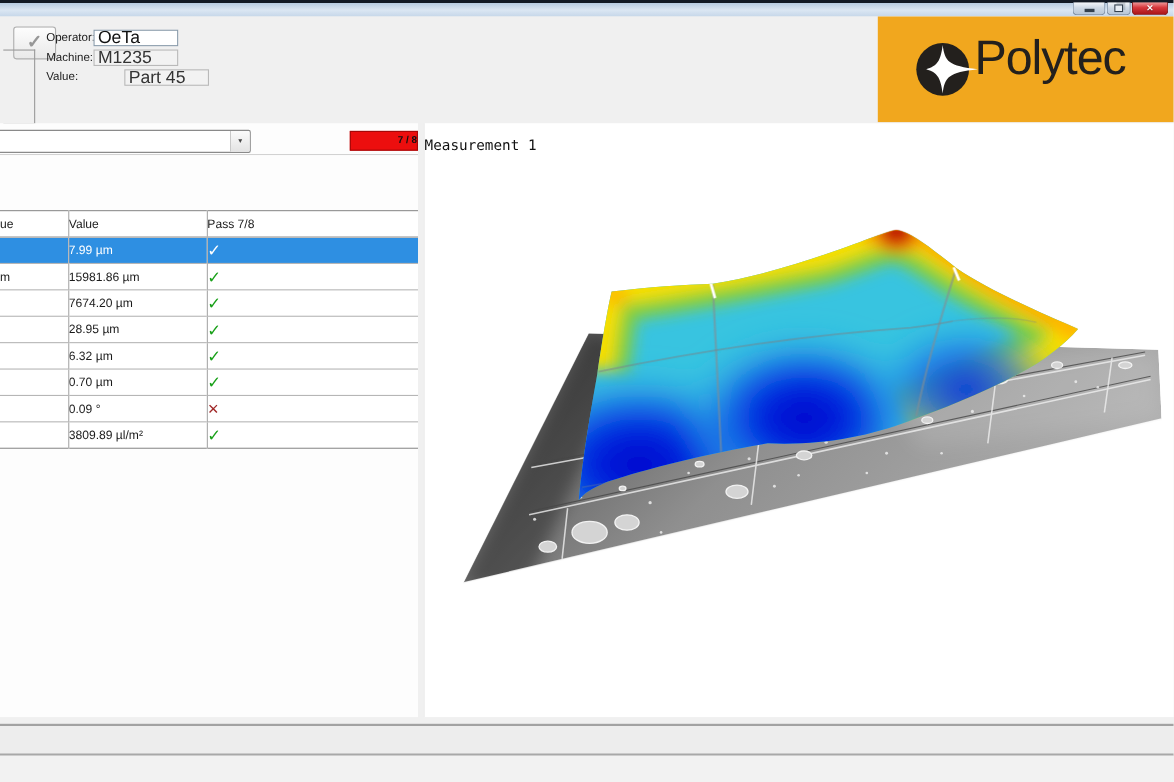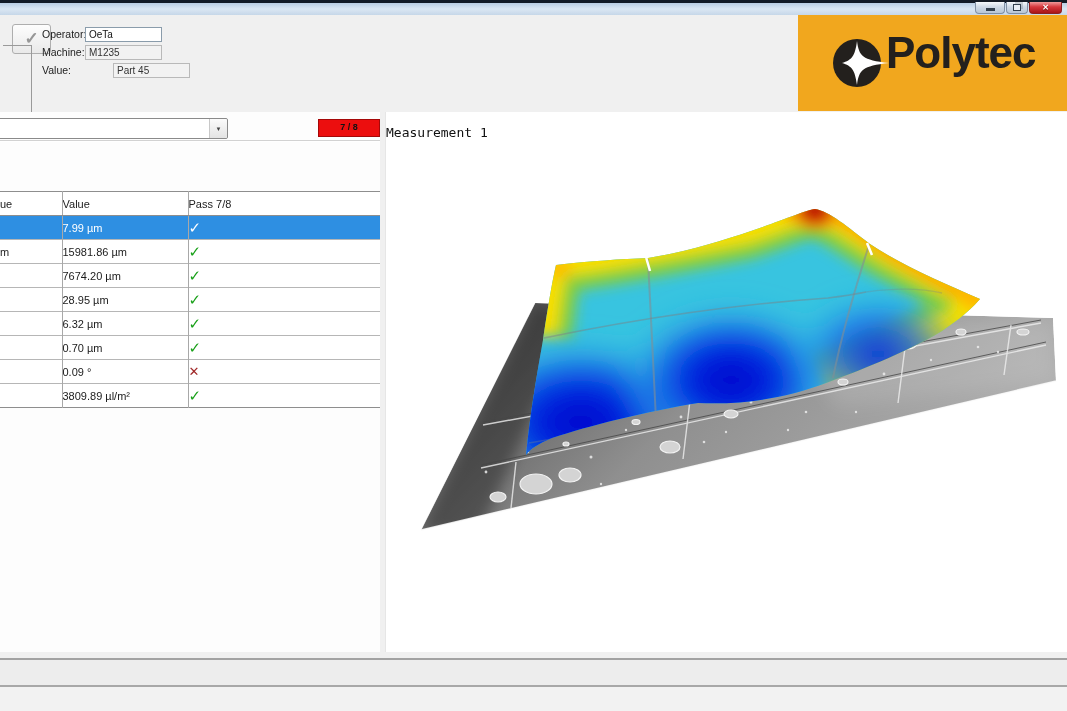--- a/index.html
+++ b/index.html
@@ -25,41 +25,41 @@
   .minglyph{display:block;width:9px;height:3px;background:#33414f;margin-top:4px;}
   .resglyph{display:block;width:6px;height:5px;border:1px solid #33414f;box-shadow:2px -2px 0 -0px #33414f33;background:#e8eef5;}
 
   
   .header{left:0;top:15px;width:1067px;height:97px;background:#f0f0f0;}
   .checkbtn{left:12px;top:9px;width:37px;height:28px;border:1px solid #aeaeae;border-radius:3px;
     background:linear-gradient(180deg,#fdfdfd,#e9e9e9);
     color:#979797;font-size:17px;font-weight:bold;text-align:center;line-height:27px;}
   .tabframe{left:3px;top:30px;width:28px;height:66px;border:1px solid #9a9a9a;border-left:none;}
   .flabel{left:42px;width:42px;font-size:10.5px;color:#222;}
-  .finput{left:85px;width:72px;height:13px;font-size:10px;padding:0 0 0 3px;
+  .finput{left:85px;width:72px;height:13px;font-size:16px;padding:0 0 0 3px;
     font-family:"Liberation Sans",sans-serif;}
   .finput.editable{border:1px solid #8a9cab;background:#fff;color:#111;}
   .finput.readonly{border:1px solid #b9b9b9;background:#f2f2f2;color:#333;}
 
   
   .brand{left:798px;top:15px;width:269px;height:96px;background:#F1A71E;}
   .brandlogo{left:33px;top:16px;}
-  .brandname{left:88px;top:13px;font-size:44px;font-weight:bold;color:#23201d;
+  .brandname{left:88px;top:13px;font-size:44px;font-weight:normal;color:#23201d;
     letter-spacing:-1px;font-family:"Liberation Sans",sans-serif;}
 
   
   .left-panel{left:0;top:112px;width:380px;height:540px;background:#fdfdfd;}
   .combobox{left:-3px;top:6px;width:229px;height:19px;border:1px solid #8a8a8a;border-radius:2px;
     background:#fff;display:flex;}
   .combobox .val{flex:1;font-size:11px;line-height:17px;padding-left:5px;color:#222;}
   .combobox .arrowzone{width:17px;border-left:1px solid #c8c8c8;border-radius:0 2px 2px 0;
     background:linear-gradient(180deg,#fbfbfb,#e3e3e3);
     display:flex;align-items:center;justify-content:center;font-size:6px;color:#444;}
   .badge{left:318px;top:7px;width:60px;height:16px;background:#EC0E0E;border:1px solid #a50808;
-    color:#111;font-size:9px;font-weight:bold;text-align:center;line-height:15px;}
+    color:#111;font-size:9px;font-weight:bold;text-align:right;line-height:15px;}
   .groove{left:0;top:28px;width:380px;height:1px;background:#d2d2d2;box-shadow:0 1px 0 #fff;}
 
   table.results{position:absolute;left:0;top:31px;width:381px;border-collapse:collapse;
     font-size:11px;color:#1a1a1a;table-layout:fixed;background:#fff;margin-top:48px;}
   table.results th,table.results td{height:23px;padding:0;font-weight:normal;text-align:left;
     overflow:hidden;white-space:nowrap;}
   table.results th{border-bottom:1px solid #8e8e8e;color:#222;}
   table.results{border-top:1px solid #8e8e8e;border-right:1px solid #8e8e8e;border-bottom:1px solid #8e8e8e;}
   col.c1{width:62px;} col.c2{width:126px;} col.c3{width:193px;}
   .vline{border-left:1px solid #a8a8a8;}

